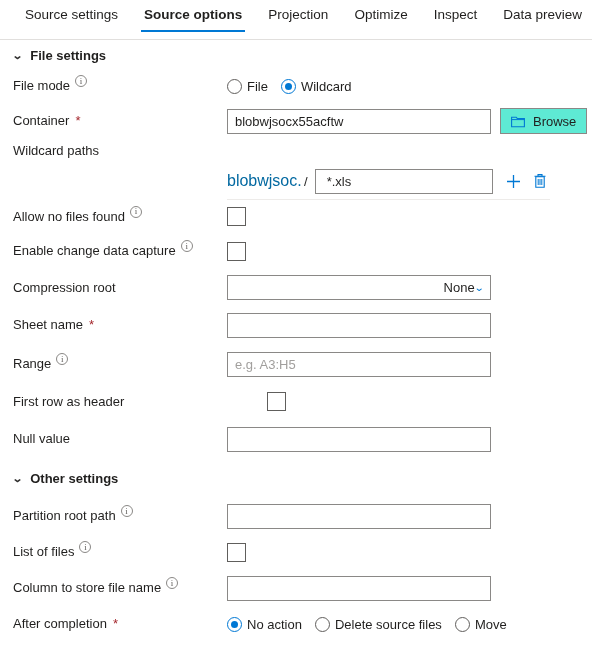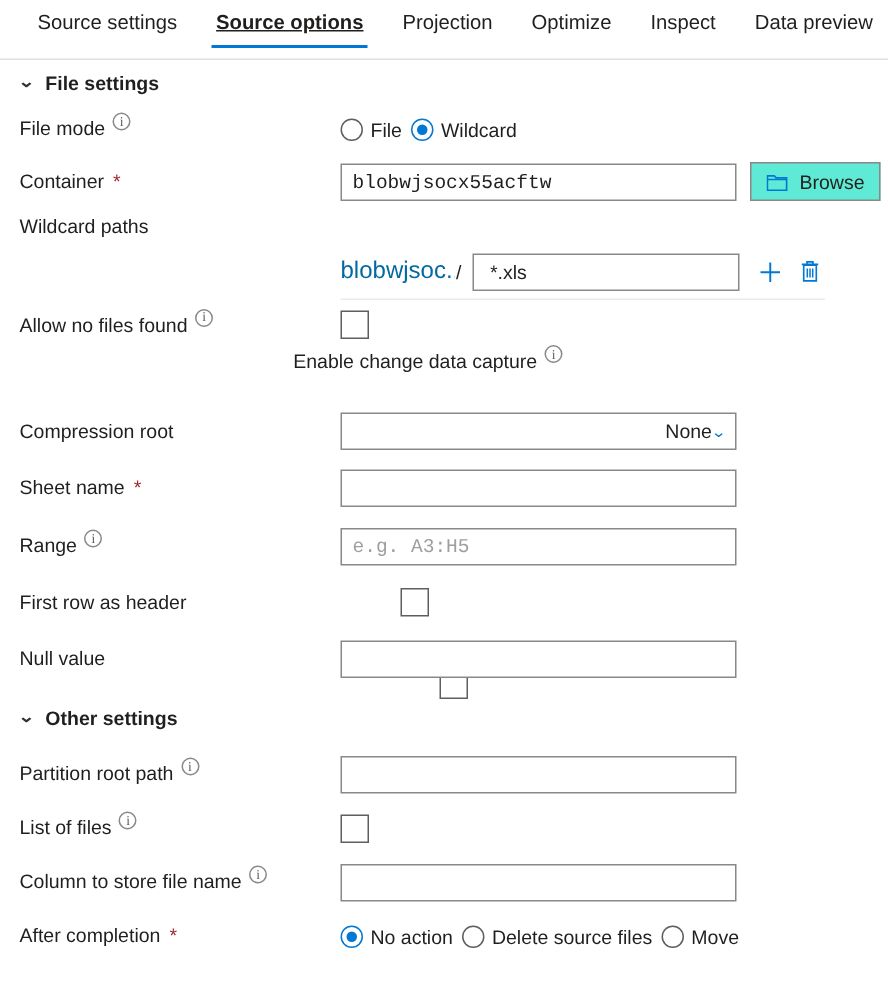--- a/index.html
+++ b/index.html
@@ -30,21 +30,21 @@
   }
   .tab {
     position: relative;
     font-size: 13.5px;
     color: #201f1e;
     padding: 6px 13px 9px 13px;
     white-space: nowrap;
     cursor: pointer;
     line-height: 17px;
   }
-  .tab.active { font-weight: bold; text-decoration: underline; }
+  .tab.active { font-weight: bold; }
   .tab.active::after {
     content: "";
     position: absolute;
     left: 10px; right: 10px; bottom: 0;
     height: 2px;
     background: #0078d4;
     z-index: 2;
   }
 
   
@@ -106,21 +106,21 @@
 
   
   .ctrl { display: flex; align-items: center; }
 
   .textbox {
     width: 264px;
     height: 25px;
     border: 1px solid #8a8886;
     background: #fff;
     font-size: 13px;
-    font-family: Liberation Mono, monospace;
+    font-family: Liberation Sans, sans-serif;
     color: #201f1e;
     padding: 0 7px;
     outline: none;
     border-radius: 0;
   }
   .textbox::placeholder { color: #a19f9d; }
 
   .selectbox {
     width: 264px;
     height: 25px;
@@ -157,21 +157,21 @@
   }
 
   .checkbox {
     width: 19px; height: 19px;
     border: 1px solid #605e5c;
     background: #fff;
     cursor: pointer;
   }
 
   
-  .radio-group { display: flex; align-items: center; gap: 6px; }
+  .radio-group { display: flex; align-items: center; gap: 13px; }
   .radio-opt {
     display: inline-flex;
     align-items: center;
     gap: 5px;
     font-size: 13px;
     color: #201f1e;
     cursor: pointer;
     white-space: nowrap;
   }
   .radio {
@@ -313,21 +313,21 @@
   <div class="row" style="height:33px;">
     <div class="label">
       <span>Allow no files found</span>
       <span class="info"></span>
     </div>
     <div class="ctrl">
       <span class="checkbox"></span>
     </div>
   </div>
 
-  <div class="row" style="height:36px;flex-direction:column;">
+  <div class="row" style="height:36px;">
     <div class="label">
       <span>Enable change data capture</span>
       <span class="info"></span>
     </div>
     <div class="ctrl">
       <span class="checkbox"></span>
     </div>
   </div>
 
   <div class="row" style="height:37px;">

